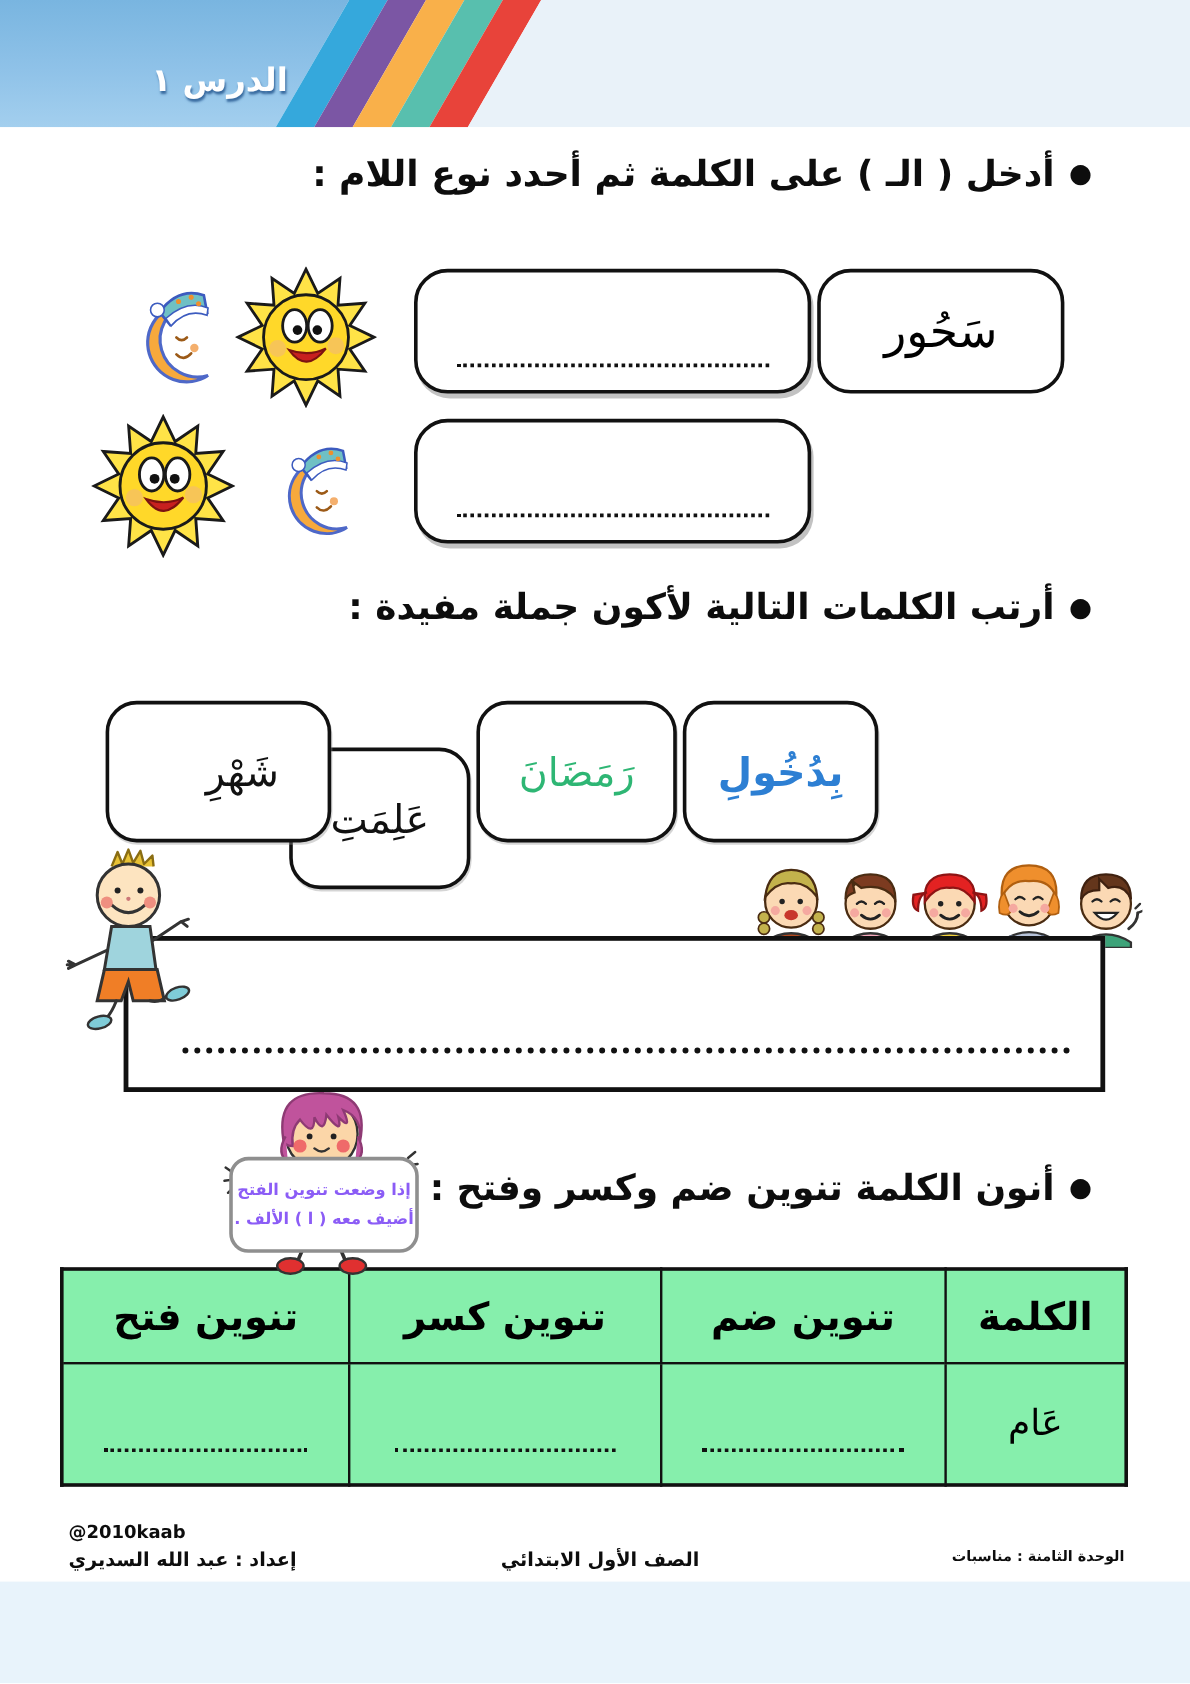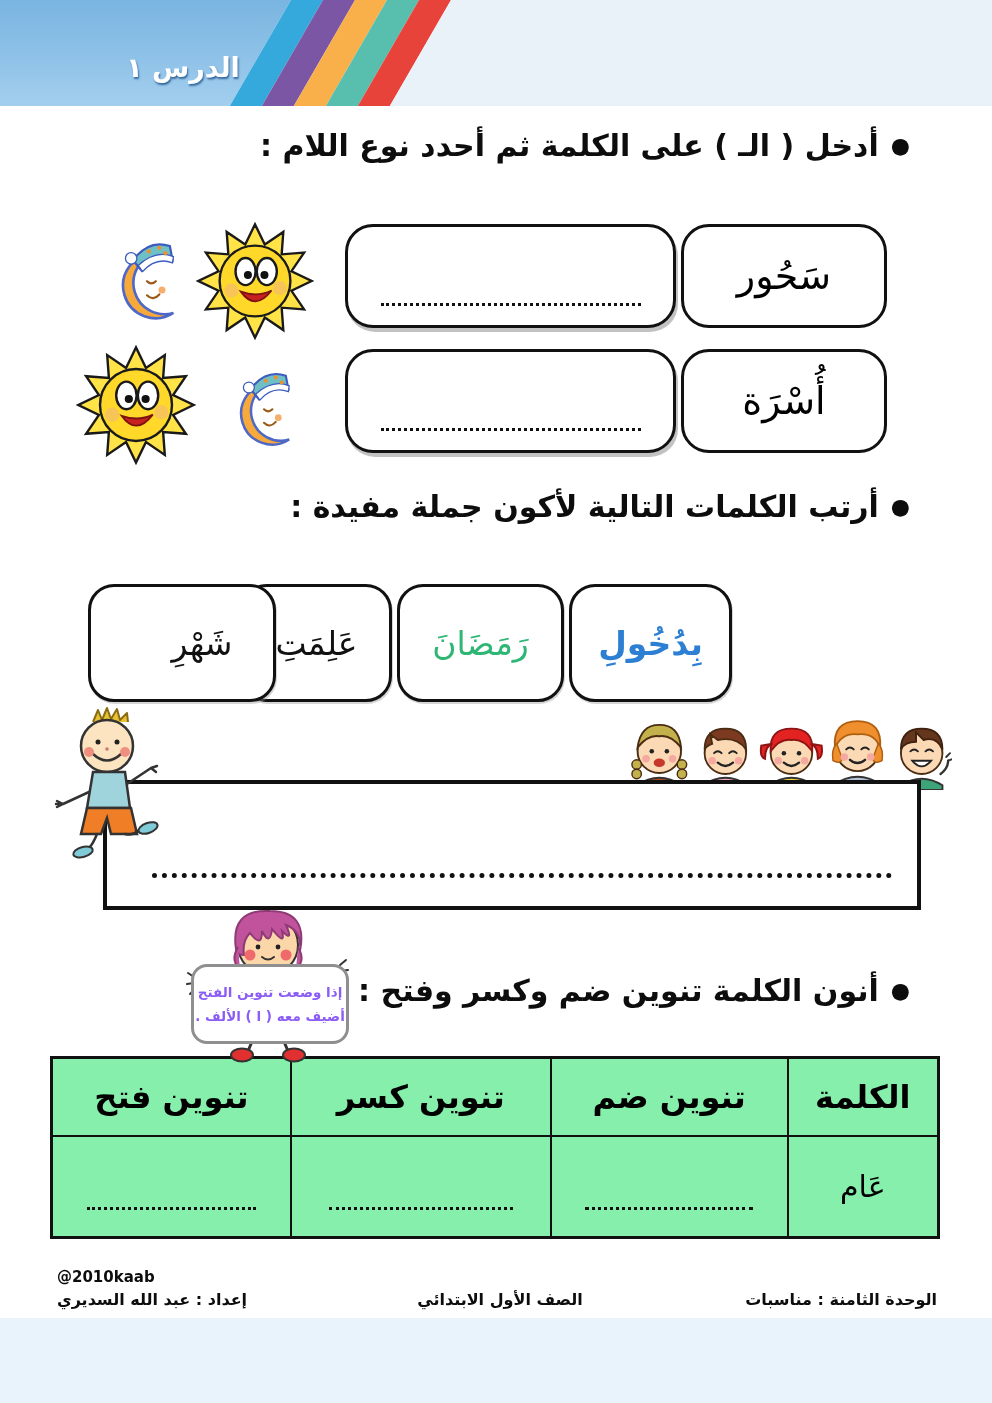--- a/index.html
+++ b/index.html
@@ -49,21 +49,21 @@
   .tanween-table th{height:74px;font-size:32px;font-weight:bold;color:#000;}
   .tanween-table td{height:97px;margin-left:24px;}
   .tanween-table{border:3px solid #111;}
   .cell-word{font-size:30px;direction:rtl;}
   .cell-dots{display:inline-block;width:72%;border-bottom:3px dotted #111;margin-top:48px;}
   
   .footer-text{position:absolute;font-weight:bold;color:#0d0d0d;direction:rtl;white-space:nowrap;}
   .handle{left:57px;top:1268px;font-size:15px;direction:ltr;}
   .credit{left:57px;top:1290px;font-size:16px;}
   .grade{left:390px;top:1290px;width:220px;text-align:center;font-size:16px;}
-  .unit{right:55px;top:1290px;font-size:16px;}
+  .unit{right:55px;top:1290px;font-size:12px;}
   .footer-band{position:absolute;left:0;top:1318px;width:992px;height:85px;background:#e8f3fb;}
   svg{display:block;}
 </style>
 </head>
 <body>
 
 <div class="page">
 
   <div class="header">
     <div class="skew band-main"></div>
@@ -140,36 +140,33 @@
         <circle cx="71" cy="22" r="2.4" fill="#ef8f2d"></circle>
       <path d="M50,54 q5,5 10,0" fill="none" stroke="#9c5a17" stroke-width="2.5" stroke-linecap="round"></path>
       <path d="M50,70 q7,7 14,-1" fill="none" stroke="#9c5a17" stroke-width="2.5" stroke-linecap="round"></path>
       <circle cx="67" cy="64" r="4" fill="#f2a154" opacity="0.85"></circle>
     </svg>
   </div>
 
   <div class="rbox shadowed" style="left:345px;top:349px;width:325px;height:98px;">
     <div class="blank-line"></div>
   </div>
-  <div class="rbox" style="left:681px;top:349px;width:200px;height:98px;">
-    <span class="word-ar">أُسْرَة</span>
-  </div>
 
   <div class="instruction" style="top:489px;">
     <span class="bullet">●</span>
     <span>أرتب الكلمات التالية لأكون جملة مفيدة :</span>
   </div>
 
   <div class="card" style="left:569px;width:157px;">
     <span style="color: rgb(45, 127, 211); font-weight: bold;">بِدُخُولِ</span>
   </div>
   <div class="card" style="left:397px;width:161px;">
     <span style="color: rgb(46, 182, 116);">رَمَضَانَ</span>
   </div>
-  <div class="card" style="left:241px;width:145px;">
+  <div class="card" style="left:241px;width:145px;margin-top:39px;">
     <span style="color: rgb(17, 17, 17);">عَلِمَتِ</span>
   </div>
   <div class="card" style="left:88px;width:142px;padding-left:40px;">
     <span style="color: rgb(17, 17, 17);">شَهْرِ</span>
   </div>
 
   <div class="kids">
     <svg width="340" height="84" viewBox="0 0 360 89">
 
       <g>

